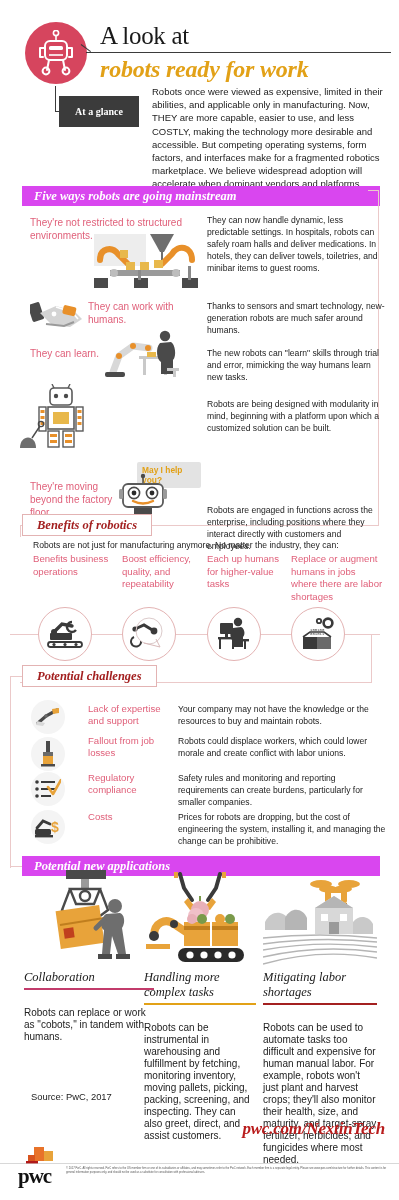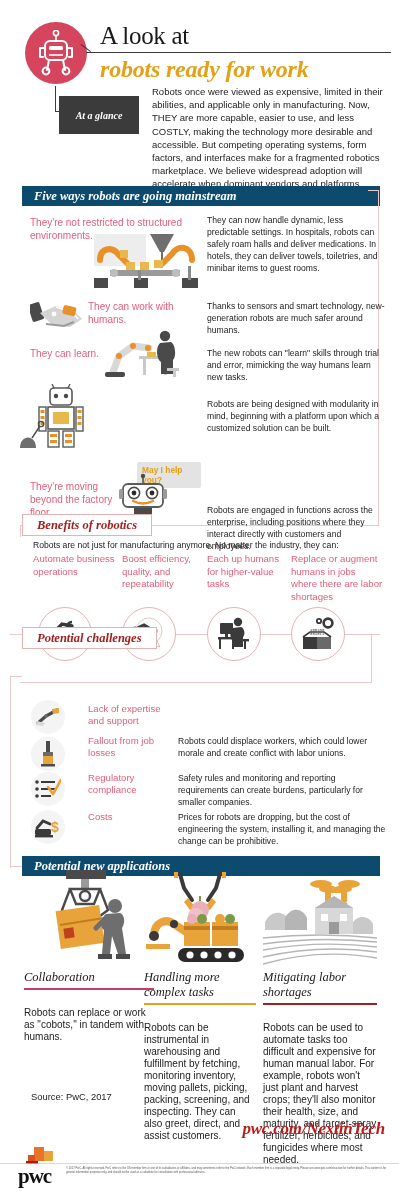--- a/index.html
+++ b/index.html
@@ -41,34 +41,34 @@
   .glance-stem-v {
     position: absolute; left: 55px; top: 86px; width: 1px; height: 26px;
     background: #3b3b3b;
   }
   .glance-stem-h {
     position: absolute; left: 55px; top: 111px; width: 5px; height: 1px;
     background: #3b3b3b;
   }
   .glance-box {
     position: absolute; left: 59px; top: 96px;
-    width: 80px; height: 38px; background: #3b3b3b;
+    width: 80px; height: 31px; background: #3b3b3b;
     display: flex; align-items: center; justify-content: center;
-    font-family: "Liberation Serif", serif; font-style: italic; font-weight: bold;
+    font-family: "Liberation Serif", serif; font-weight: bold;
     font-size: 10px; color: #fff;
   }
   .intro-para {
     position: absolute; left: 152px; top: 85px; width: 232px;
     font-size: 9.5px; line-height: 13.2px; color: #222;
   }
 
   
   .band {
     position: absolute; left: 22px; height: 20px;
-    background: #0c4a6e; display: flex; align-items: center;
+    background: #d946ef; display: flex; align-items: center;
     padding-left: 12px;
     font-family: "Liberation Serif", serif;
     font-style: italic; font-weight: bold;
     font-size: 12.5px; color: #fff;
   }
   .boxhead {
     position: absolute; left: 22px; height: 22px;
     background: #fff; border: 1px solid #E3B3B3;
     display: flex; align-items: center; padding: 0 14px;
     font-family: "Liberation Serif", serif;
@@ -307,21 +307,21 @@
       <path d="M16 28 Q26 33 36 28" fill="none" stroke="#E8902A" stroke-width="2.4" stroke-linecap="round"></path>
       <rect x="17" y="35" width="18" height="8" fill="#4A4A4A"></rect>
       <rect x="2" y="16" width="4" height="10" rx="1.6" fill="#9A9A9A"></rect>
       <rect x="46" y="16" width="4" height="10" rx="1.6" fill="#9A9A9A"></rect>
     </svg>
   </div>
 
   <div class="boxhead" style="top:514px;">Benefits of robotics</div>
   <div class="ben-intro">Robots are not just for manufacturing anymore. No matter the industry, they can:</div>
 
-  <div class="ben-label" style="left:33px; width:86px;">Automate business operations</div>
+  <div class="ben-label" style="left:33px; width:86px;">Benefits business operations</div>
   <div class="ben-label" style="left:122px; width:82px;">Boost efficiency, quality, and repeatability</div>
   <div class="ben-label" style="left:207px; width:82px;">Each up humans for higher-value tasks</div>
   <div class="ben-label" style="left:291px; width:92px;">Replace or augment humans in jobs where there are labor shortages</div>
 
   <div class="ben-line"></div>
   <div class="frame" style="left:371px; top:634px; width:1px; height:48px;"></div>
   <div class="frame" style="left:20px; top:682px; width:352px; height:1px;"></div>
 
   <div class="ben-circle" style="left:38px;">
     <svg width="38" height="32" viewBox="0 0 38 32">
@@ -364,33 +364,34 @@
       <circle cx="29" cy="6" r="4.4" fill="none" stroke="#3A3A3A" stroke-width="2.6"></circle>
       <circle cx="20" cy="4" r="2.2" fill="none" stroke="#3A3A3A" stroke-width="1.8"></circle>
       <text x="11" y="14" font-family="Liberation Mono, monospace" font-size="4" fill="#3A3A3A">100100</text>
       <text x="11" y="18" font-family="Liberation Mono, monospace" font-size="4" fill="#3A3A3A">001011</text>
       <path d="M4 20 L18 20 L18 32 L4 32 Z" fill="#3A3A3A"></path>
       <path d="M18 20 L32 20 L32 32 L18 32 Z" fill="#6A6A6A"></path>
       <path d="M4 20 L11 15 L25 15 L32 20" fill="none" stroke="#3A3A3A" stroke-width="1.6"></path>
     </svg>
   </div>
 
-  <div class="boxhead" style="top:627px;font-family:Liberation Serif, serif;">Potential challenges</div>
+  <div class="boxhead" style="top:665px;font-family:Liberation Serif, serif;">Potential challenges</div>
   <div class="frame" style="left:10px; top:676px; width:12px; height:1px;"></div>
   <div class="frame" style="left:10px; top:676px; width:1px; height:192px;"></div>
 
   <div class="chal-icon" style="left:31px; top:700px;">
     <svg width="26" height="20" viewBox="0 0 26 20">
       <path d="M3 16 L11 9 L22 3" fill="none" stroke="#4A4A4A" stroke-width="3.2" stroke-linecap="round"></path>
       <path d="M17 2 L24 1 L24 6 L18 7 Z" fill="#E8A33A"></path>
       <path d="M2 14 L10 16 L8 19 L1 18 Z" fill="#D8D8D8"></path>
       <circle cx="11" cy="9" r="1.8" fill="#6A6A6A"></circle>
     </svg>
   </div>
   <div class="chal-label" style="top:703px; width:86px;">Lack of expertise and support</div>
+  <div class="chal-body" style="top:703px;">Your company may not have the knowledge or the resources to buy and maintain robots.</div>
 
   <div class="chal-icon" style="left:31px; top:737px;">
     <svg width="16" height="26" viewBox="0 0 16 26">
       <rect x="6" y="0" width="4" height="12" fill="#4A4A4A"></rect>
       <rect x="3" y="11" width="10" height="4" fill="#6A6A6A"></rect>
       <rect x="3" y="15" width="10" height="9" fill="#E8A33A"></rect>
       <rect x="1" y="23" width="14" height="2.5" fill="#4A4A4A"></rect>
     </svg>
   </div>
   <div class="chal-label" style="top:735px; width:86px;">Fallout from job losses</div>

